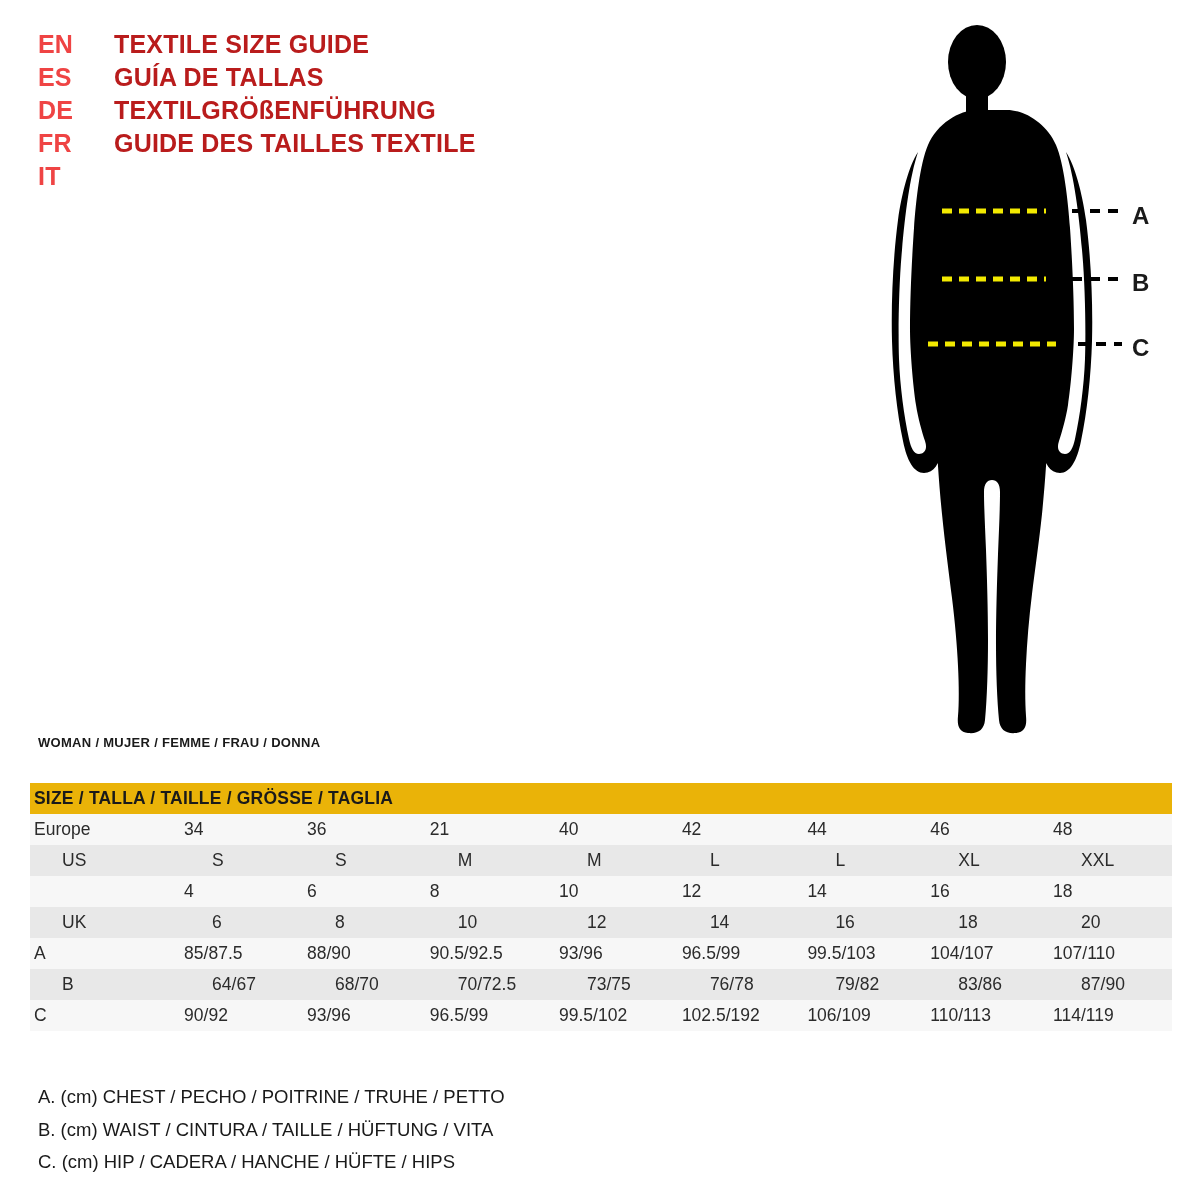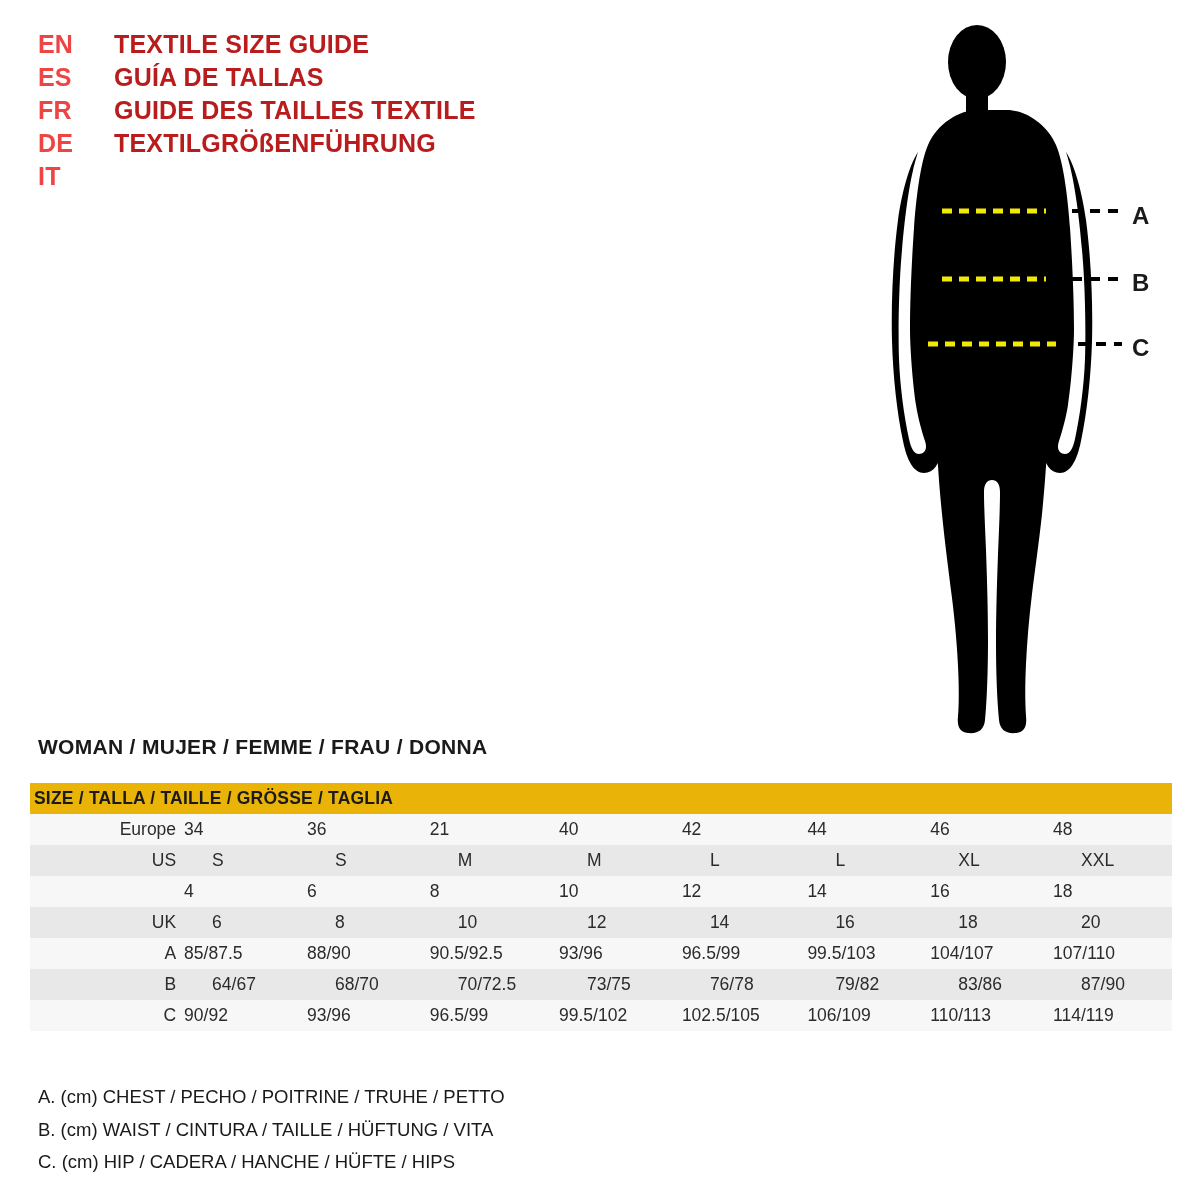--- a/index.html
+++ b/index.html
@@ -62,21 +62,21 @@
   }
   .ml-a { top: 188px; }
   .ml-b { top: 255px; }
   .ml-c { top: 320px; }
 
   
   .section-title {
     position: absolute;
     left: 38px;
     top: 735px;
-    font-size: 21px;
+    font-size: 13px;
     font-weight: bold;
     letter-spacing: 0.3px;
     color: #1a1a1a;
   }
 
   table.size-table {
     position: absolute;
     left: 30px;
     top: 783px;
     width: 1142px;
@@ -91,21 +91,21 @@
   tr.row-head td {
     background: #eab308;
     font-weight: bold;
     color: #1a1a1a;
     font-size: 17.5px;
     letter-spacing: 0.2px;
   }
   tr.shaded td { background: #e8e8e8; padding-left: 32px; }
   tr.plain td { background: #f7f7f7; }
   td.label-col {
-    text-align: right;
+    text-align: left;
     padding-left: 12px;
     width: 180px;
   }
   td.val {
     width: 120px;
   }
 
   
   .footnotes {
     position: absolute;
@@ -128,26 +128,26 @@
 <div class="lang-block">
   <div class="lang-row">
     <span class="lang-code">EN</span>
     <span class="lang-text">TEXTILE SIZE GUIDE</span>
   </div>
   <div class="lang-row">
     <span class="lang-code">ES</span>
     <span class="lang-text">GUÍA DE TALLAS</span>
   </div>
   <div class="lang-row">
+    <span class="lang-code">DE</span>
+    <span class="lang-text">TEXTILGRÖßENFÜHRUNG</span>
+  </div>
+  <div class="lang-row">
     <span class="lang-code">FR</span>
     <span class="lang-text">GUIDE DES TAILLES TEXTILE</span>
-  </div>
-  <div class="lang-row">
-    <span class="lang-code">DE</span>
-    <span class="lang-text">TEXTILGRÖßENFÜHRUNG</span>
   </div>
   <div class="lang-row">
     <span class="lang-code">IT</span>
   </div>
 </div>
 
 <div class="figure-wrap">
   <svg width="330" height="730" viewBox="0 0 330 730">
 
     <ellipse cx="117" cy="48" rx="29" ry="37" fill="#000000"></ellipse>
@@ -299,21 +299,21 @@
       <td class="val">79/82</td>
       <td class="val">83/86</td>
       <td class="val">87/90</td>
     </tr>
     <tr class="plain">
       <td class="label-col">C</td>
       <td class="val">90/92</td>
       <td class="val">93/96</td>
       <td class="val">96.5/99</td>
       <td class="val">99.5/102</td>
-      <td class="val">102.5/105</td>
+      <td class="val">102.5/192</td>
       <td class="val">106/109</td>
       <td class="val">110/113</td>
       <td class="val">114/119</td>
     </tr>
   </tbody>
 </table>
 
 <div class="footnotes">
   <div class="footnote">A. (cm) CHEST / PECHO / POITRINE / TRUHE / PETTO</div>
   <div class="footnote">B. (cm) WAIST / CINTURA / TAILLE / HÜFTUNG / VITA</div>

